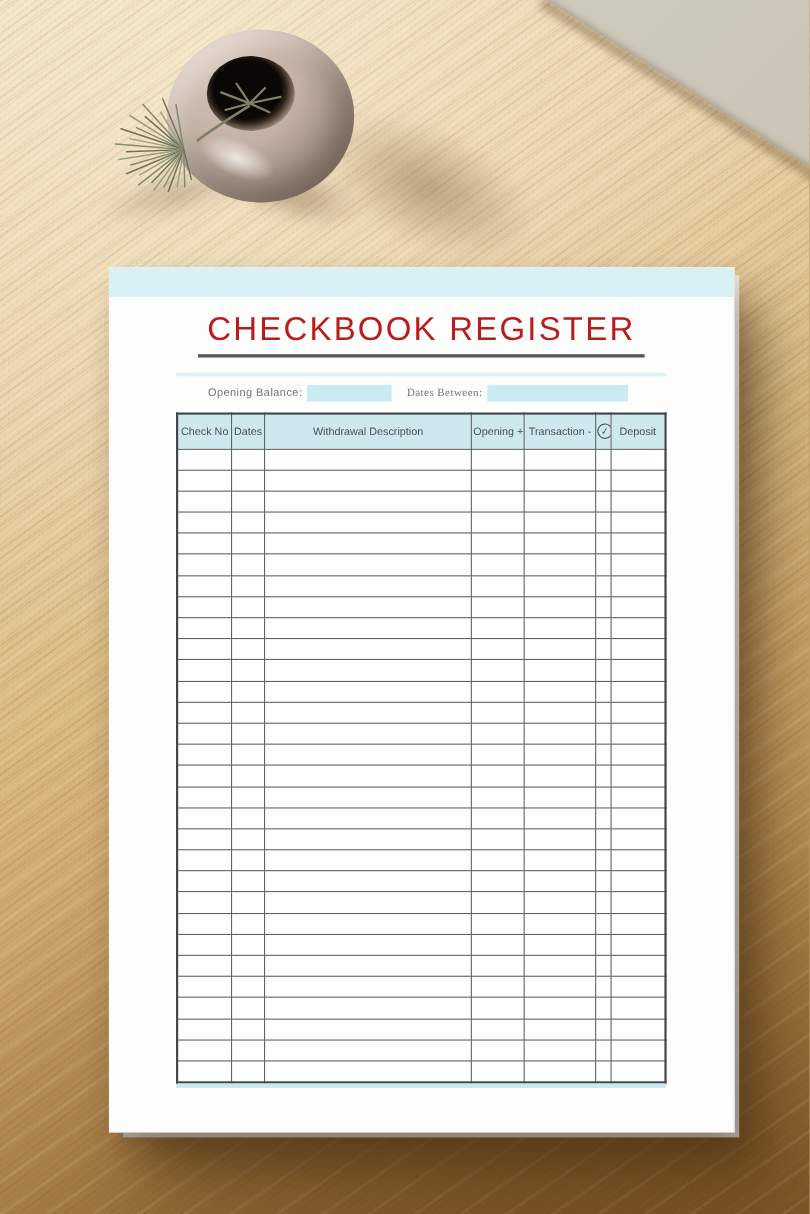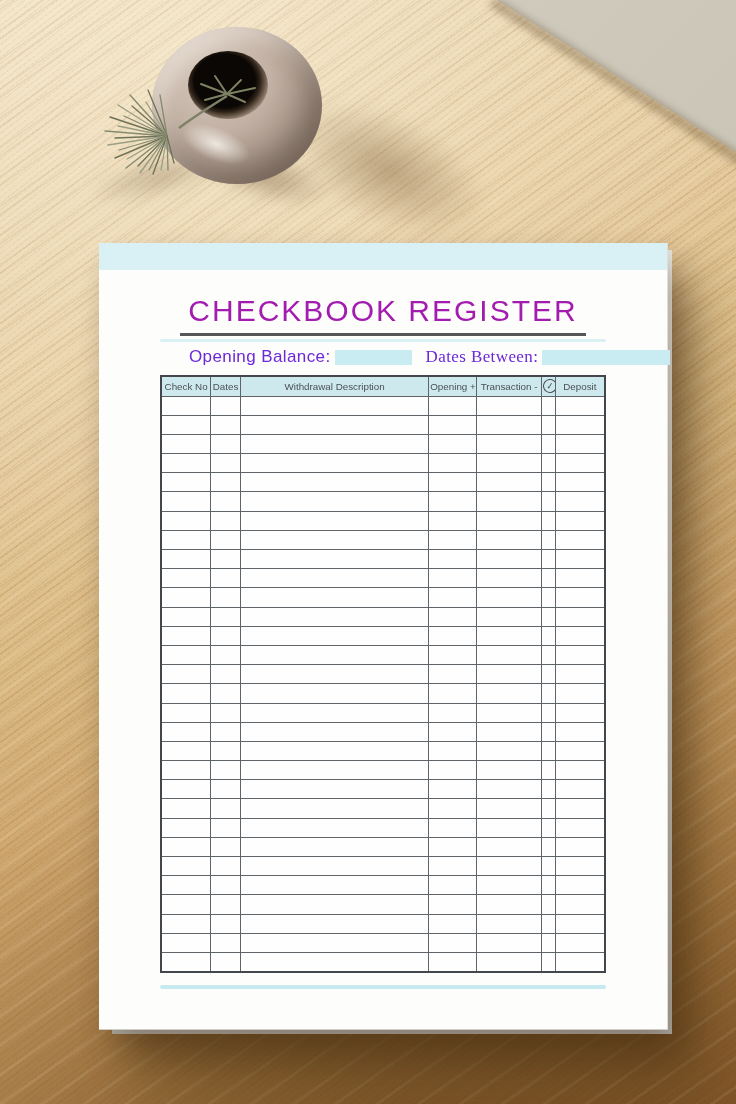--- a/index.html
+++ b/index.html
@@ -49,39 +49,39 @@
   .thistle{position:absolute;left:55px;top:58px;}
 
   
   .paper-under{position:absolute;left:112px;top:250px;width:560px;height:784px;
     background:linear-gradient(#e4e2dd,#aeaca7);
     box-shadow:16px 26px 40px rgba(70,45,15,0.45), 34px 60px 70px rgba(70,45,15,0.28);}
   .paper{position:absolute;left:99px;top:243px;width:568px;height:786px;background:#fdfdfc;
     border-right:1px solid #e0deda;border-bottom:1px solid #cfcdc9;
     box-shadow:10px 18px 28px -6px rgba(75,50,20,0.40);}
   .band{position:absolute;top:0;left:0;right:0;height:27px;background:var(--accent,#d9f1f5);}
-  .doc-title{position:absolute;top:51px;left:0;width:100%;margin:0;text-align:center;
-    font-size:30px;font-weight:400;letter-spacing:2px;color:#a21caf;}
+  .doc-title{position:absolute;top:40px;left:0;width:100%;margin:0;text-align:center;
+    font-size:30px;font-weight:400;letter-spacing:2px;color:#b91c1c;}
   .doc-title span{display:inline-block;border-bottom:3px solid #54565a;padding:0 8px 5px;}
   .rule{position:absolute;left:61px;width:446px;border-radius:2px;background:var(--accent,#d9f1f5);}
   .rule-top{top:96px;height:3px;}
   .rule-bottom{top:742px;height:4px;background:#c6eaf0;}
   .fields{position:absolute;top:105px;left:90px;display:flex;align-items:center;height:18px;}
-  .flabel{font-size:17px;color:#6d28d9;letter-spacing:0.4px;white-space:nowrap;}
+  .flabel{font-size:10px;color:#737373;letter-spacing:0.4px;white-space:nowrap;}
   .flabel.dates{margin-left:14px;font-family:Liberation Serif, serif;}
   .fbox{height:15px;background:#c9ecf2;margin-left:4px;display:inline-block;}
   .fbox.first{width:77px;}
   .fbox.wide{width:128px;}
 
   
   table.register{position:absolute;top:132px;left:61px;width:446px;
     border-collapse:collapse;table-layout:fixed;
     border:2px solid #43474b;}
   table.register th, table.register td{border:1px solid var(--grid,#5f6468);padding:0 1px;}
-  table.register thead tr{height:20px;background:var(--header-fill,#cde9ed);}
+  table.register thead tr{height:32px;background:var(--header-fill,#cde9ed);}
   table.register th{font-weight:normal;font-size:9.8px;color:#4b5054;text-align:center;
     white-space:nowrap;overflow:hidden;}
   table.register tbody tr{height:19.2px;background:#fefefe;}
   .circle-check{display:inline-flex;align-items:center;justify-content:center;
     width:12px;height:12px;border:1.3px solid #4b5054;border-radius:50%;
     font-size:9px;line-height:10px;color:#4b5054;transform:rotate(-8deg);}
 </style>
 </head>
 <body>
 

